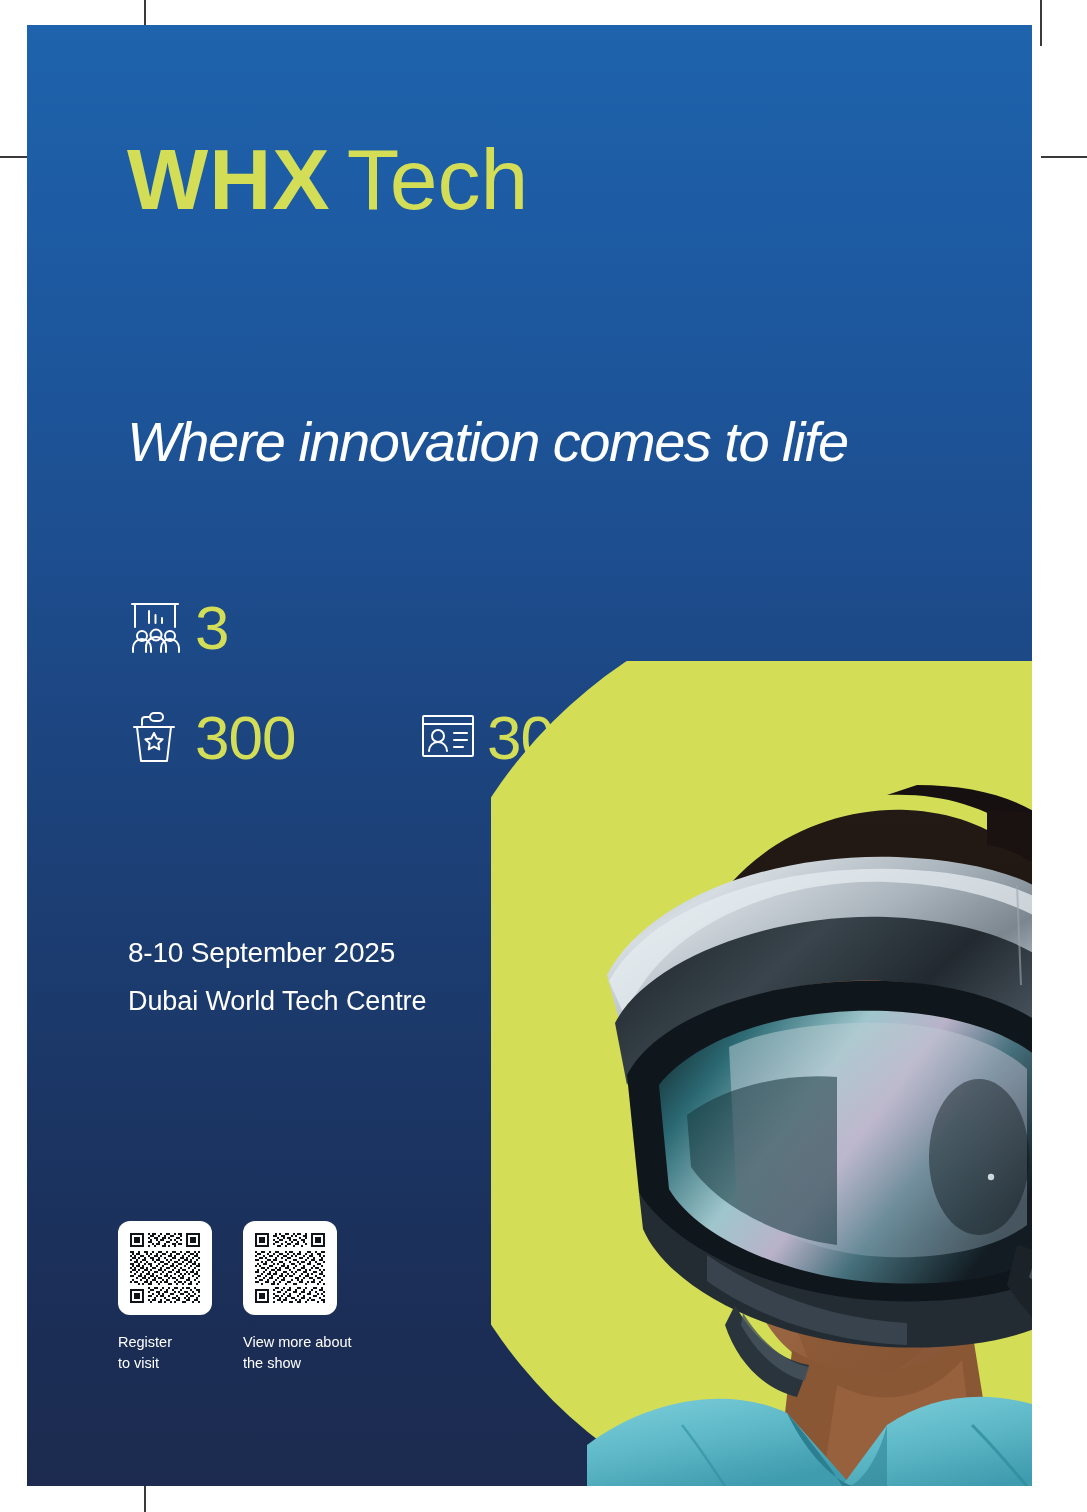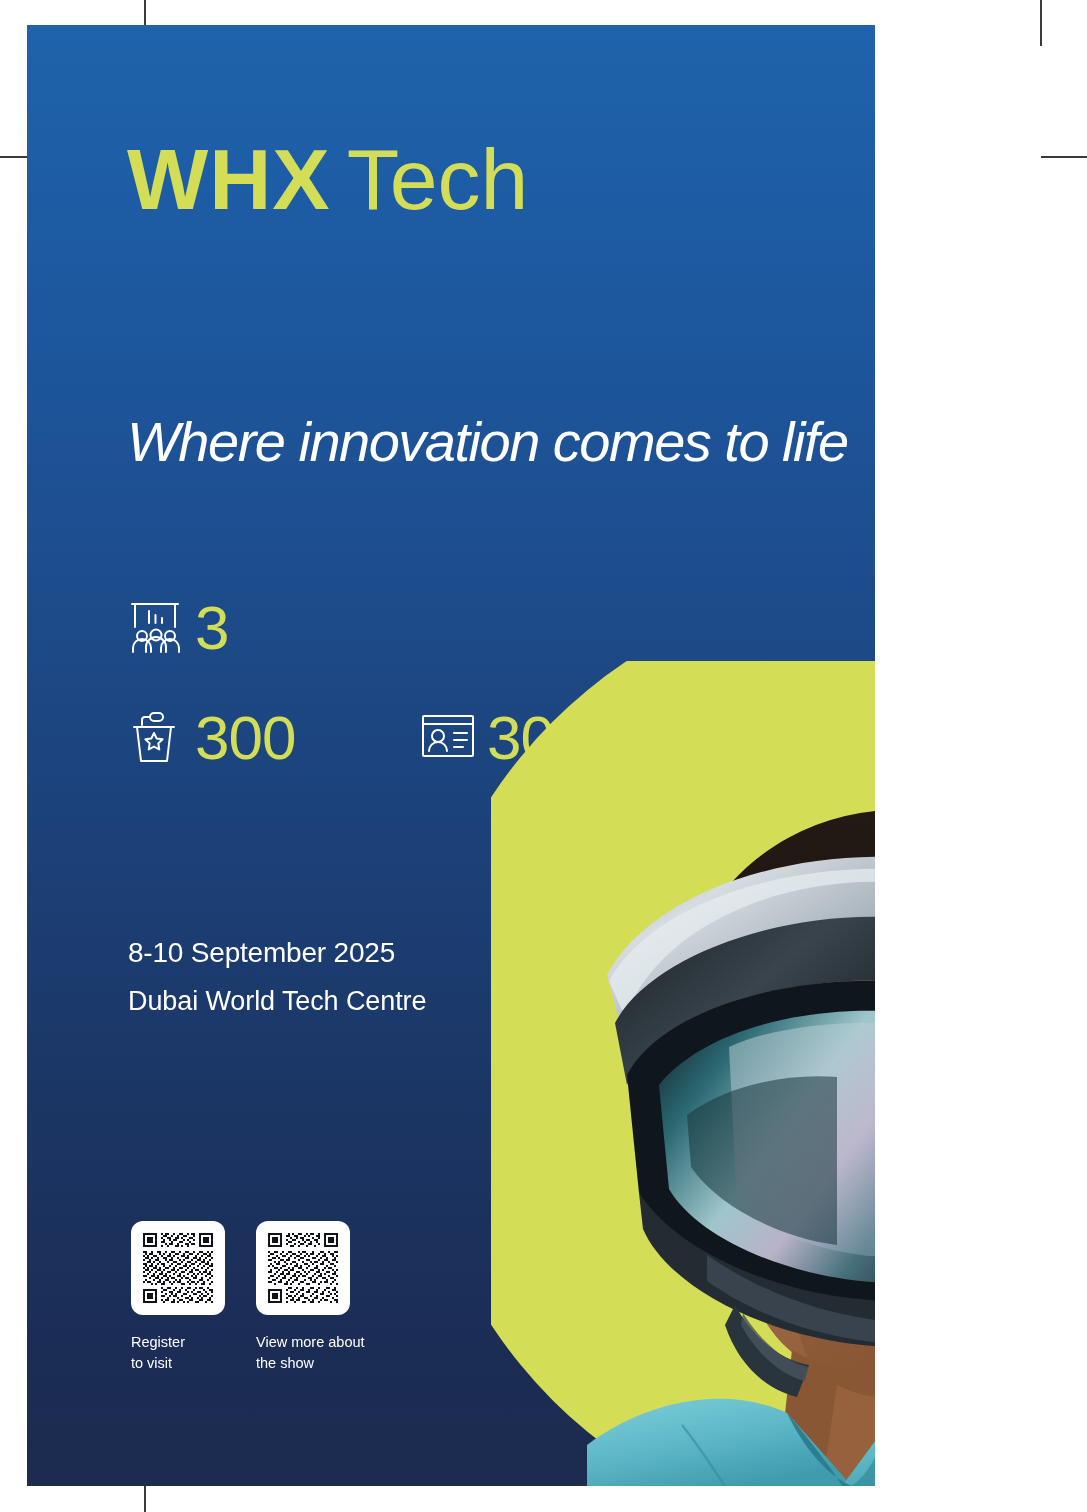--- a/index.html
+++ b/index.html
@@ -14,21 +14,21 @@
 
   
   .crop-mark{position:absolute;background:#3a3a3a;}
   .cm-v{width:2px;height:46px;}
   .cm-h{height:2px;width:46px;}
 
   
   #poster{
     position:absolute;
     left:27px;top:25px;
-    width:848px;height:1461px;
+    width:1005px;height:1461px;
     overflow:hidden;
     background:linear-gradient(180deg,#1e63ac 0%, #1d5ba3 14%, #1d4f91 34%, #1c4179 55%, #1b3563 75%, #1b2d55 90%, #1c2b4f 100%);
   }
 
   
   #lime-shape{
     position:absolute;
     left:464px;top:636px;
     width:800px;height:800px;
     pointer-events:none;
@@ -82,21 +82,21 @@
   }
 
   
   #event-when{
     position:absolute;left:101px;top:912px;
   }
   #date{color:#ffffff;font-size:28px;letter-spacing:-0.2px;font-weight:normal;}
   #venue{color:#ffffff;font-size:27px;margin-top:17px;letter-spacing:-0.1px;font-weight:normal;}
 
   
-  #qr-area{position:absolute;left:104px;top:1196px;display:flex;}
+  #qr-area{position:absolute;left:91px;top:1196px;display:flex;}
   .qr-block{margin-right:31px;}
   .qr-card{
     width:94px;height:94px;background:#ffffff;border-radius:12px;
     display:flex;align-items:center;justify-content:center;
   }
   .qr-caption{
     color:#ffffff;font-size:14.5px;line-height:1.45;margin-top:17px;
     white-space:pre-line;font-weight:normal;
   }
 </style>

